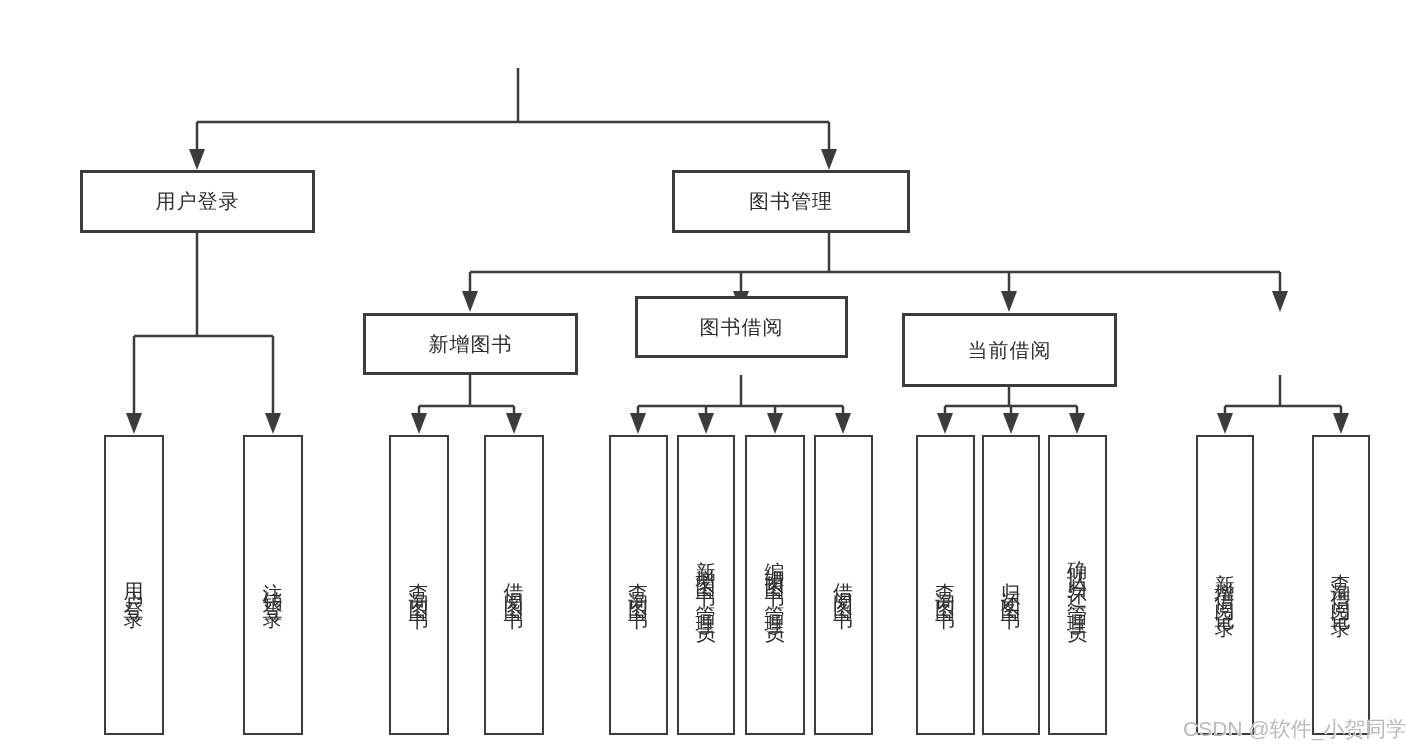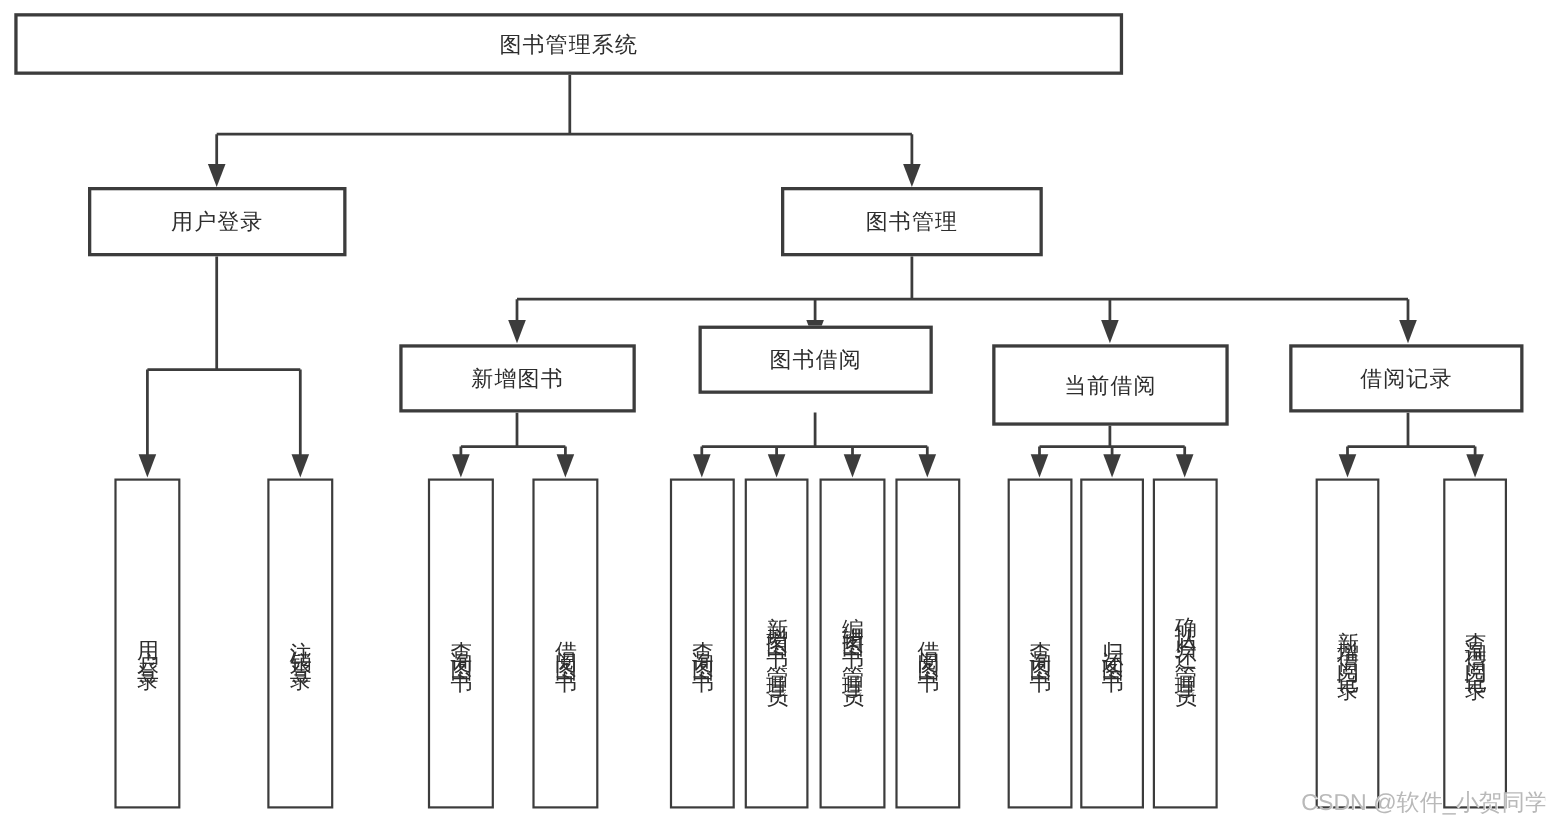--- a/index.html
+++ b/index.html
@@ -113,42 +113,36 @@
       <polygon points="1003,413 1019,413 1011,434"></polygon>
       <polygon points="1069,413 1085,413 1077,434"></polygon>
     </g>
     <g>
       <path d="M1280 375 V406 M1225 406 H1341 M1225 406 V414 M1341 406 V414"></path>
       <polygon points="1217,413 1233,413 1225,434"></polygon>
       <polygon points="1333,413 1349,413 1341,434"></polygon>
     </g>
   </svg>
 
-  <div class="node header" style="left:13px;top:12px;width:1008px;height:56px;">
-    <span>图书管理系统</span>
-  </div>
 
   <div class="node header" style="left:80px;top:170px;width:235px;height:63px;">
     <span>用户登录</span>
   </div>
-  <div class="node header" style="left:710px;top:170px;width:238px;height:63px;">
+  <div class="node header" style="left:672px;top:170px;width:238px;height:63px;">
     <span>图书管理</span>
   </div>
 
   <div class="node header" style="left:363px;top:313px;width:215px;height:62px;">
     <span>新增图书</span>
   </div>
   <div class="node header" style="left:635px;top:296px;width:213px;height:62px;">
     <span>图书借阅</span>
   </div>
   <div class="node header" style="left:902px;top:313px;width:215px;height:74px;">
     <span>当前借阅</span>
-  </div>
-  <div class="node header" style="left:1172px;top:313px;width:213px;height:62px;">
-    <span>借阅记录</span>
   </div>
 
   <div class="node leaf" style="left:104px;top:435px;width:60px;height:300px;">
     <span class="vtext">用户登录</span>
   </div>
   <div class="node leaf" style="left:243px;top:435px;width:60px;height:300px;">
     <span class="vtext">注销登录</span>
   </div>
 
   <div class="node leaf" style="left:389px;top:435px;width:60px;height:300px;">

